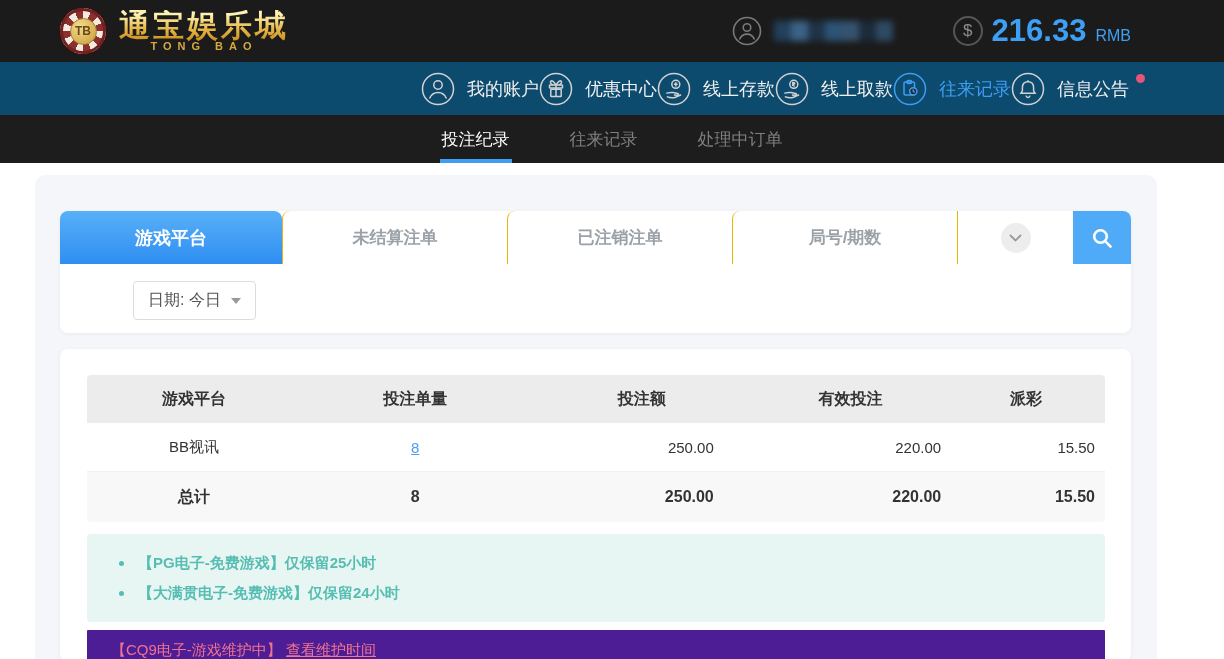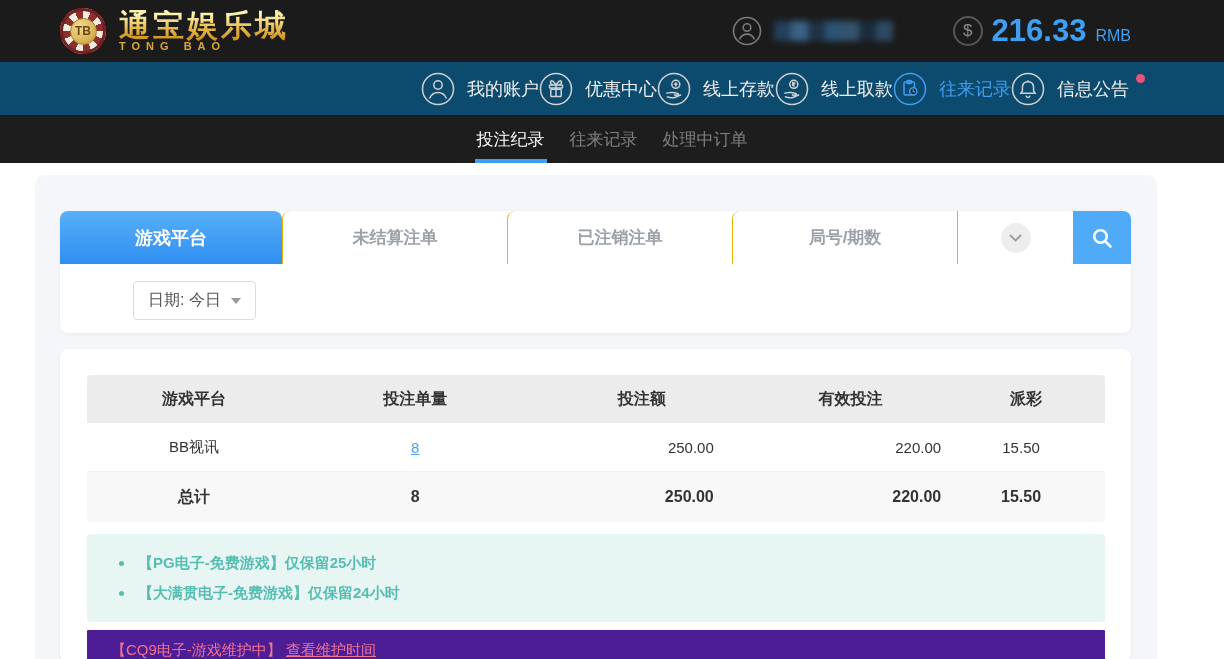--- a/index.html
+++ b/index.html
@@ -14,21 +14,21 @@
     box-shadow:inset 0 0 0 3px #6f2222, 0 0 0 1px #3a1010;
     display:flex; align-items:center; justify-content:center; }
   .chip-core { width:27px; height:27px; border-radius:50%;
     background:radial-gradient(circle at 35% 30%,#f3dd8e,#c79a3a);
     border:1px solid #a87f2a; color:#6b4a14; font-weight:bold; font-size:12px;
     display:flex; align-items:center; justify-content:center; }
   .logo-cn { font-size:31px; font-weight:bold; letter-spacing:3px; line-height:1;
     background:linear-gradient(180deg,#fdf3b0 15%,#e8b84a 60%,#c98f1f);
     -webkit-background-clip:text; background-clip:text; color:#e9c05a;
     -webkit-text-fill-color:transparent; }
-  .logo-en { text-align:left; font-size:11px; font-weight:bold; color:#d8a83c;
+  .logo-en { text-align:center; font-size:11px; font-weight:bold; color:#d8a83c;
     letter-spacing:6px; margin-top:-1px; }
   .topbar-right { margin-left:auto; display:flex; align-items:center; gap:60px; padding-right:38px; }
   .user-block { display:flex; align-items:center; gap:12px; cursor:pointer; }
   .user-ico { width:30px; height:30px; }
   .user-blur { display:flex; filter:blur(3px); border-radius:2px; overflow:hidden; height:20px; }
   .user-blur i { width:17px; height:20px; display:block; }
   .user-blur i:nth-child(1){background:#23405c} .user-blur i:nth-child(2){background:#3b6285}
   .user-blur i:nth-child(3){background:#1f3347} .user-blur i:nth-child(4){background:#2d5375}
   .user-blur i:nth-child(5){background:#35536e} .user-blur i:nth-child(6){background:#1c2b3a}
   .user-blur i:nth-child(7){background:#2e4a63}
@@ -42,21 +42,21 @@
   .navbar { height:53px; background:#0c4a6e; display:flex; align-items:center;
     justify-content:flex-end; padding:0 95px 0 62px; }
   .nav-item { display:flex; align-items:center; gap:12px; color:#f0f0f0; font-size:18px;
     cursor:pointer; position:relative; }
   .nav-item svg { display:block; }
   .nav-item.active { color:#3f9ef2; }
   .dot-badge { position:absolute; top:2px; right:-16px; width:9px; height:9px;
     border-radius:50%; background:#e8537a; }
 
   
-  .subnav { height:48px; background:#1d1d1d; display:flex; justify-content:center; gap:21px; }
+  .subnav { height:48px; background:#1d1d1d; display:flex; justify-content:center; gap:56px; }
   .subnav-tab { color:#7f7f7f; font-size:17px; display:flex; align-items:center;
     position:relative; padding:0 2px; cursor:pointer; }
   .subnav-tab.active { color:#fff; }
   .tab-underline { position:absolute; left:0; bottom:0; width:100%; height:4px; background:#3f9ef2; }
 
   
   .container { margin:12px 0 0 35px; width:1122px; height:484px; background:#f4f6fa;
     border-radius:10px 10px 0 0; padding:36px 26px 0 25px; }
   .card { background:#fff; border-radius:8px; box-shadow:0 1px 4px rgba(0,0,0,.05); }
 
@@ -82,21 +82,21 @@
     border-top:6px solid #999; }
 
   .card2 { margin-top:16px; height:313px; padding:26px 26px 0 27px; }
   .trow { display:flex; align-items:center; color:#333; }
   .thead { height:48px; background:#ececec; border-radius:4px 4px 0 0; font-size:16px; font-weight:bold; }
   .tbody-row { height:49px; font-size:15px; border-bottom:1px solid #f2f2f2; background:#fff; }
   .totals { height:50px; background:#f8f8f8; font-weight:bold; font-size:16px; border-radius:0 0 4px 4px; }
   .c1{width:21%; text-align:center} .c2{width:22.5%; text-align:center}
   .c3{width:22%; text-align:right; padding-right:40px}
   .c4{width:19%; text-align:right; padding-right:6px}
-  .c5{width:15.5%; text-align:center; padding-right:10px}
+  .c5{width:15.5%; text-align:right; padding-right:10px}
   .thead .c3,.thead .c4,.thead .c5 { text-align:center; padding-right:0; }
   .count-link { color:#4aa0f0; text-decoration:underline; cursor:pointer; }
 
   .notice-green { margin-top:12px; background:#e7f6f3; border-radius:4px; color:#56bdb2;
     font-size:15px; padding:14px; list-style:none;font-weight:bold; }
   .notice-green li { display:flex; align-items:center; height:30px; padding-left:18px; }
   .notice-green .dot { width:5px; height:5px; border-radius:50%; background:#56bdb2;
     margin-right:14px; flex:0 0 auto; }
   .notice-pink { margin-top:8px; background:#4c1d95; border-radius:1px; color:#f2738f;
     font-size:15px; height:40px; line-height:40px; padding-left:24px; }

